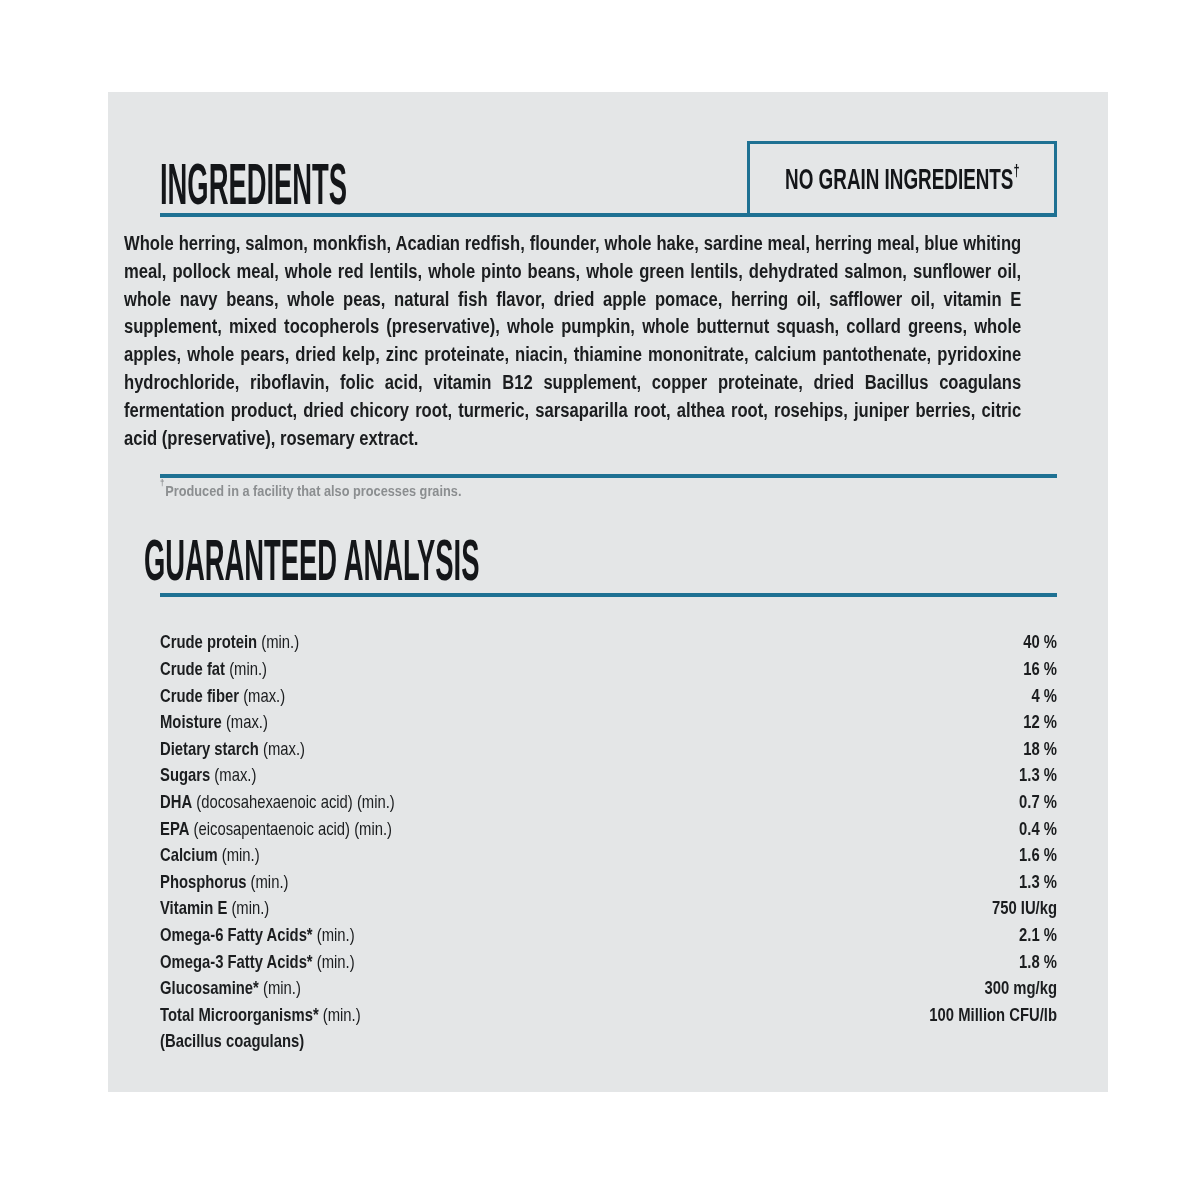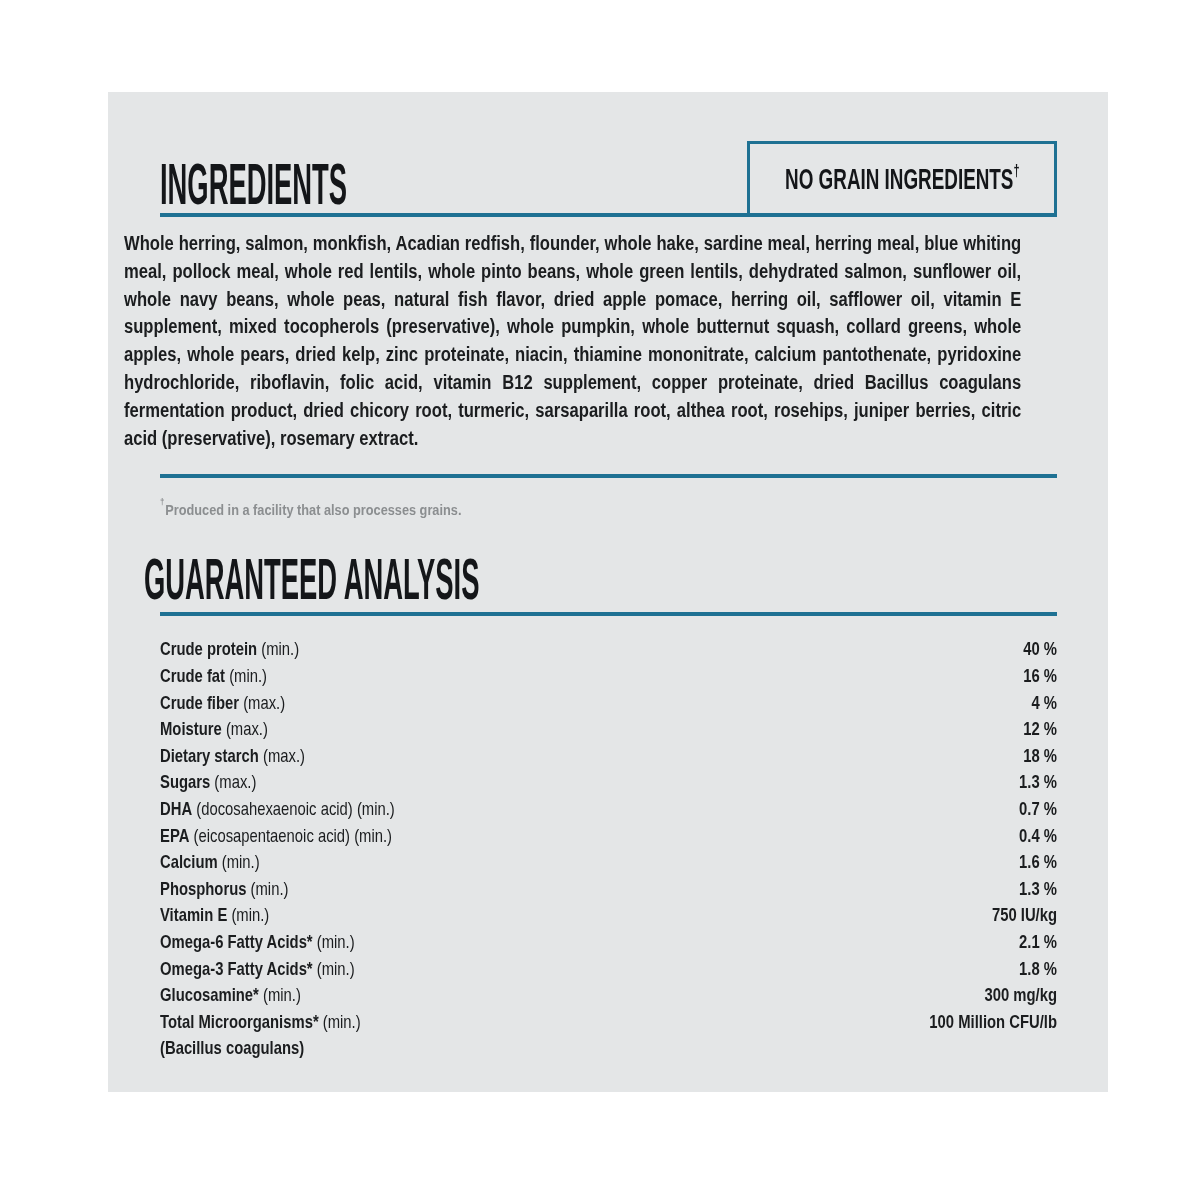--- a/index.html
+++ b/index.html
@@ -44,35 +44,35 @@
   .para-scale{
     width:1081px;transform:scaleX(0.83);transform-origin:0 0;
   }
   .ingredients-body{
     margin:0;font-size:20px;line-height:27.8px;font-weight:bold;
     text-align:justify;color:var(--text);
   }
 
   .rule-footnote{margin-top:22px;}
   .footnote{
-    margin-top:19px;font-size:15px;line-height:19px;color:var(--muted);
+    margin-top:0;font-size:15px;line-height:19px;color:var(--muted);
     font-weight:bold;
   }
   .footnote .fn-scale{width:1055px;transform:scaleX(0.85);transform-origin:0 0;display:block;}
   .footnote sup{font-size:62%;position:relative;top:-4px;margin-right:1px;}
 
   
   .ga-title-block{margin-top:32px;margin-left:36px;}
   .ga-title{
     margin:0;font-size:57px;line-height:57px;font-weight:bold;color:var(--heading);
   }
   .ga-title .cond{transform:scaleX(0.48);}
   .rule-ga{margin-top:4px;}
 
-  .ga-table{margin-top:20px;}
+  .ga-table{margin-top:32px;}
   .ga-scale{width:1150px;transform:scaleX(0.78);transform-origin:0 0;}
   .ga-row{
     display:flex;justify-content:space-between;align-items:baseline;
     font-size:19px;line-height:26.6px;color:var(--text);
   }
   .ga-name{font-weight:bold;}
   .ga-qual{font-weight:normal;}
   .ga-value{font-weight:bold;white-space:nowrap;text-align:right;}
 </style>
 </head>

